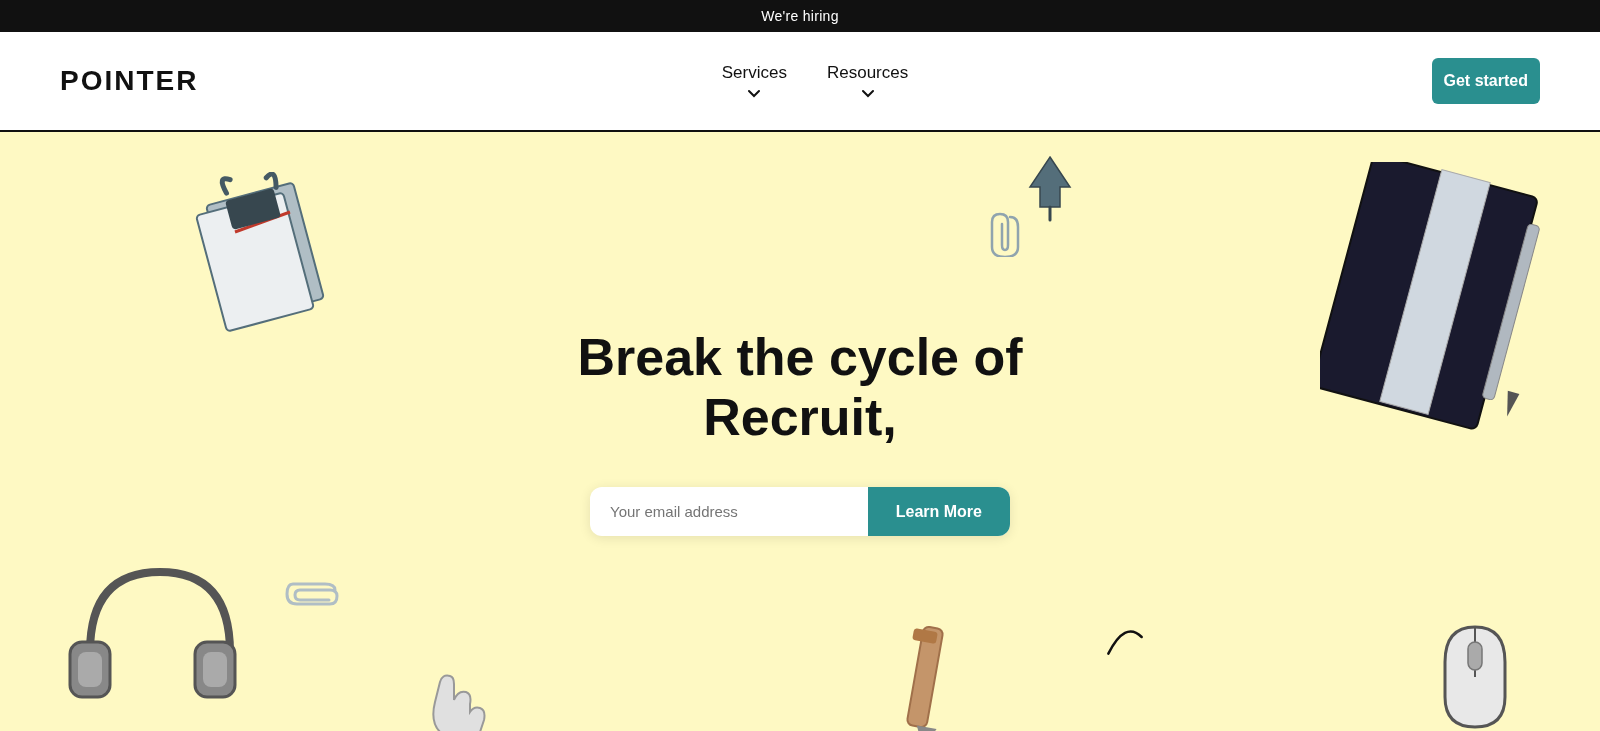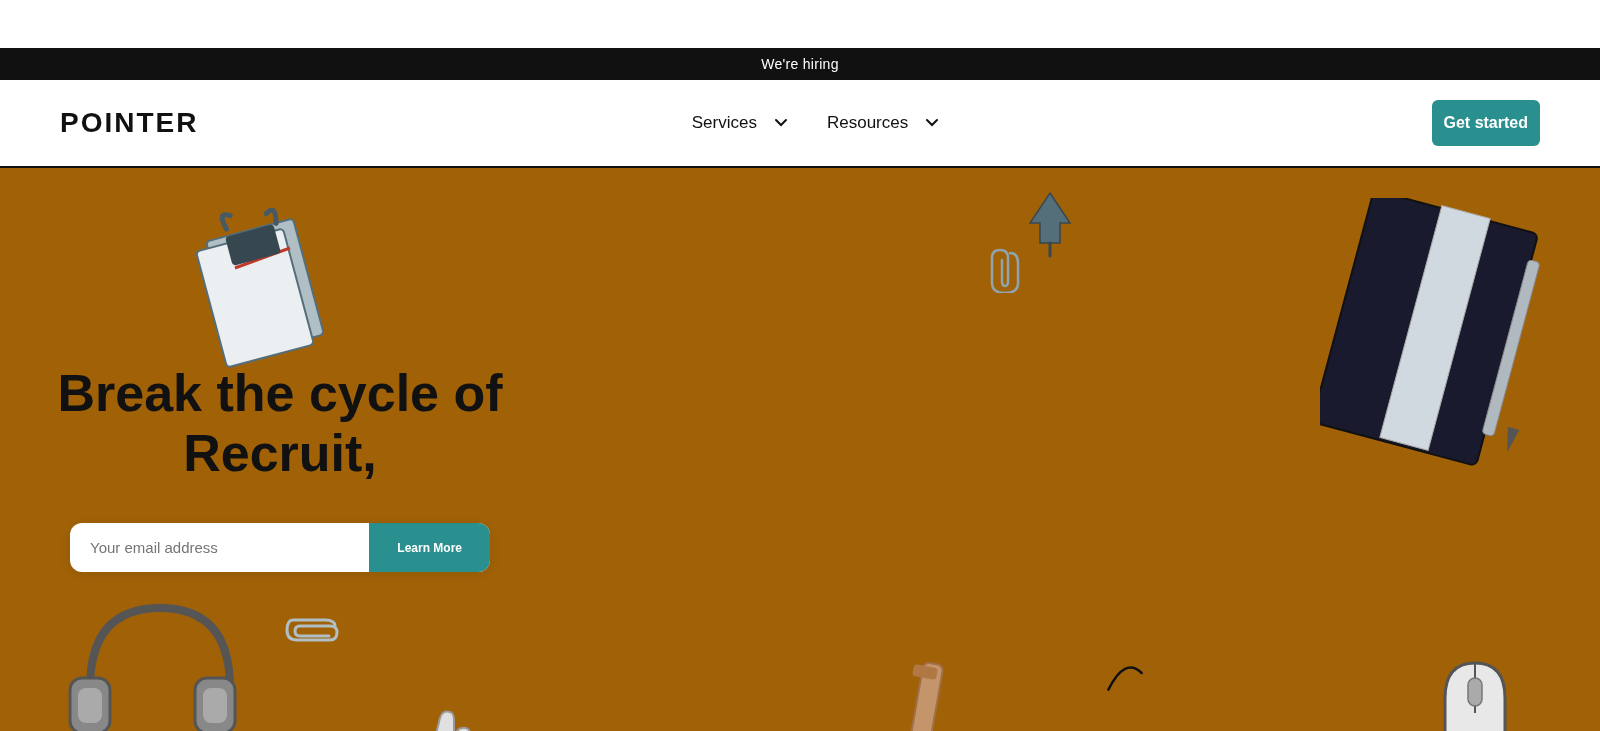--- a/index.html
+++ b/index.html
@@ -6,31 +6,30 @@
     body { font-family: -apple-system, BlinkMacSystemFont, 'Segoe UI', sans-serif; overflow-x: hidden; }
 
     
     .top-banner {
       background: #111;
       color: #fff;
       text-align: center;
       padding: 8px 0;
       font-size: 14px;
       letter-spacing: 0.3px;
-      margin-top: 48px;
     }
 
     
     nav {
       background: #fff;
       display: flex;
       align-items: center;
       justify-content: space-between;
       padding: 0 60px;
-      height: 88px;
+      height: 100px;
       border-bottom: 2px solid #111;
     }
 
     .logo {
       font-size: 28px;
       font-weight: 900;
       letter-spacing: 2px;
       color: #111;
       text-transform: uppercase;
     }
@@ -41,48 +40,49 @@
       gap: 40px;
     }
 
     .nav-link {
       font-size: 17px;
       font-weight: 500;
       color: #111;
       text-decoration: none;
       display: flex;
       align-items: center;
-      gap: 18px;
+      gap: 5px;
       cursor: pointer;
+      flex-direction: column;
     }
 
     .nav-link svg {
       width: 12px;
       height: 12px;
     }
 
     .get-started-btn {
       background: #2a8f8f;
       color: #fff;
       border: none;
       padding: 14px 12px;
       font-size: 16px;
       font-weight: 600;
       border-radius: 6px;
       cursor: pointer;
     }
 
     
     .hero {
-      background: #a16207;
+      background: #fef9c3;
       min-height: 600px;
       position: relative;
       display: flex;
       align-items: center;
-      justify-content: flex-start;
+      justify-content: center;
       overflow: hidden;
     }
 
     .hero-content {
       text-align: center;
       z-index: 10;
       position: relative;
     }
 
     .hero-title {
@@ -112,21 +112,21 @@
       font-size: 15px;
       color: #999;
       background: transparent;
     }
 
     .hero-btn {
       background: #2a8f8f;
       color: #fff;
       border: none;
       padding: 0 28px;
-      font-size: 12px;
+      font-size: 16px;
       font-weight: 700;
       cursor: pointer;
       white-space: nowrap;
     }
 
     
     .deco {
       position: absolute;
       pointer-events: none;
     }

